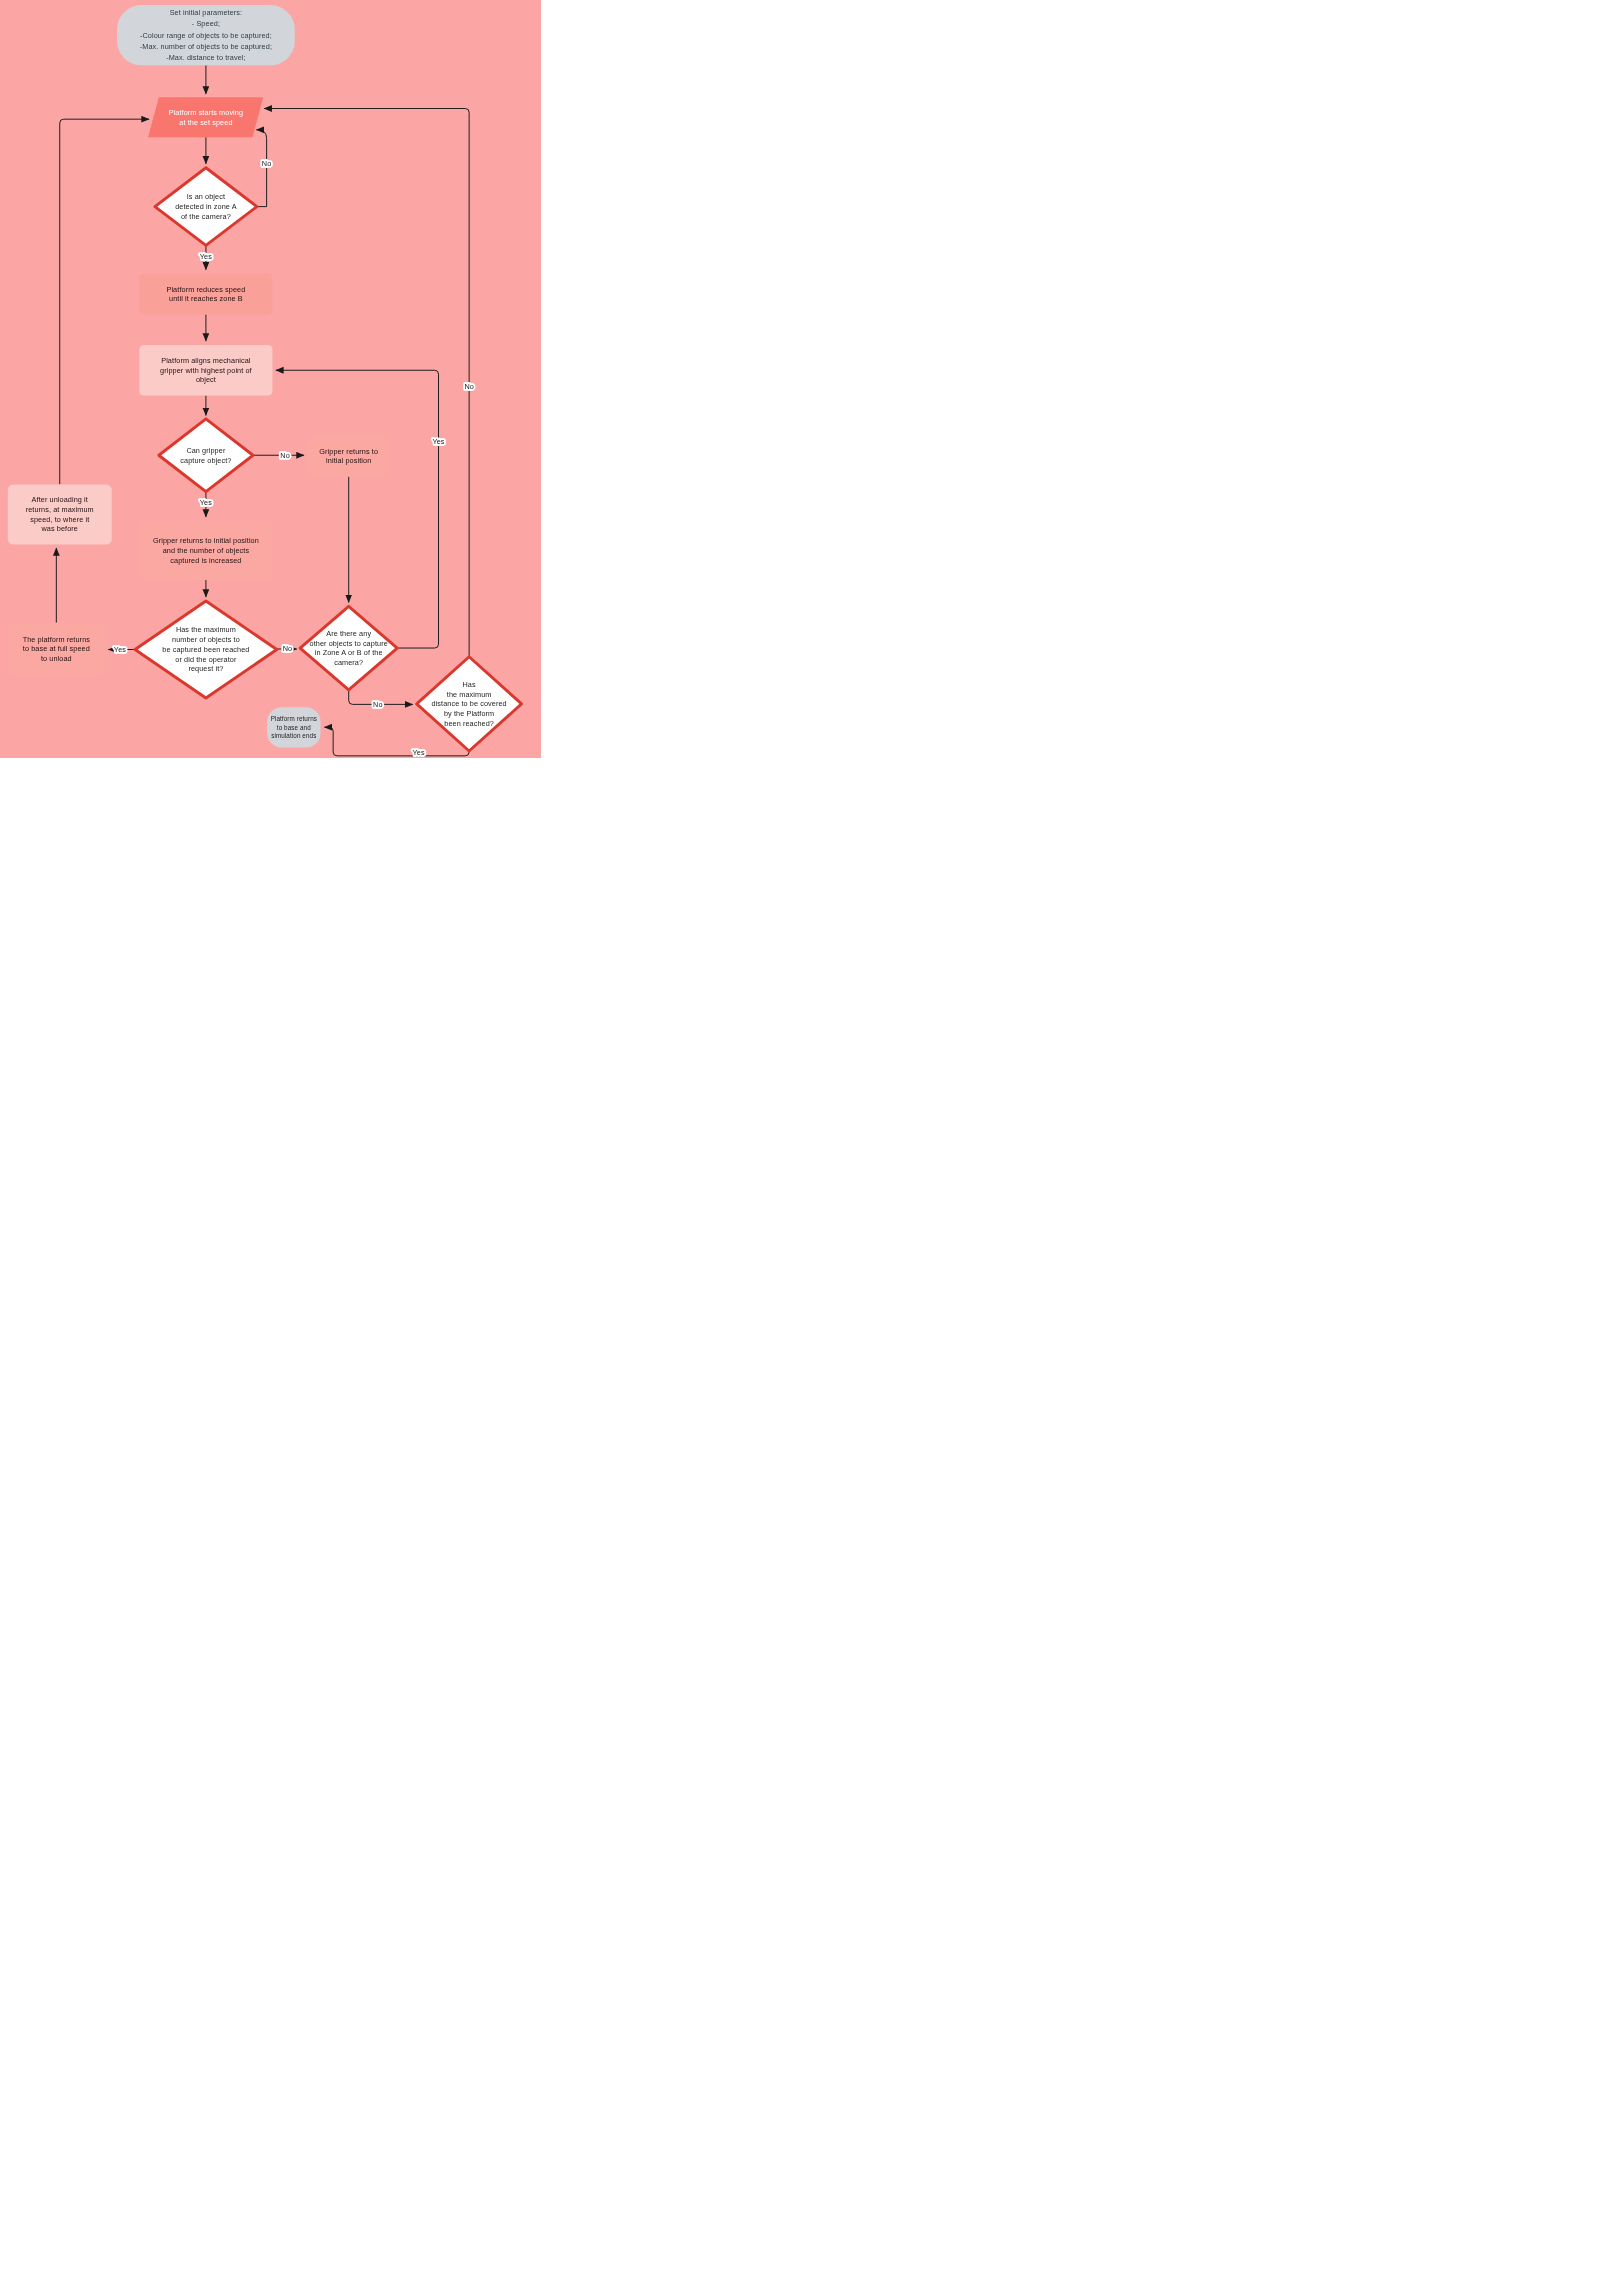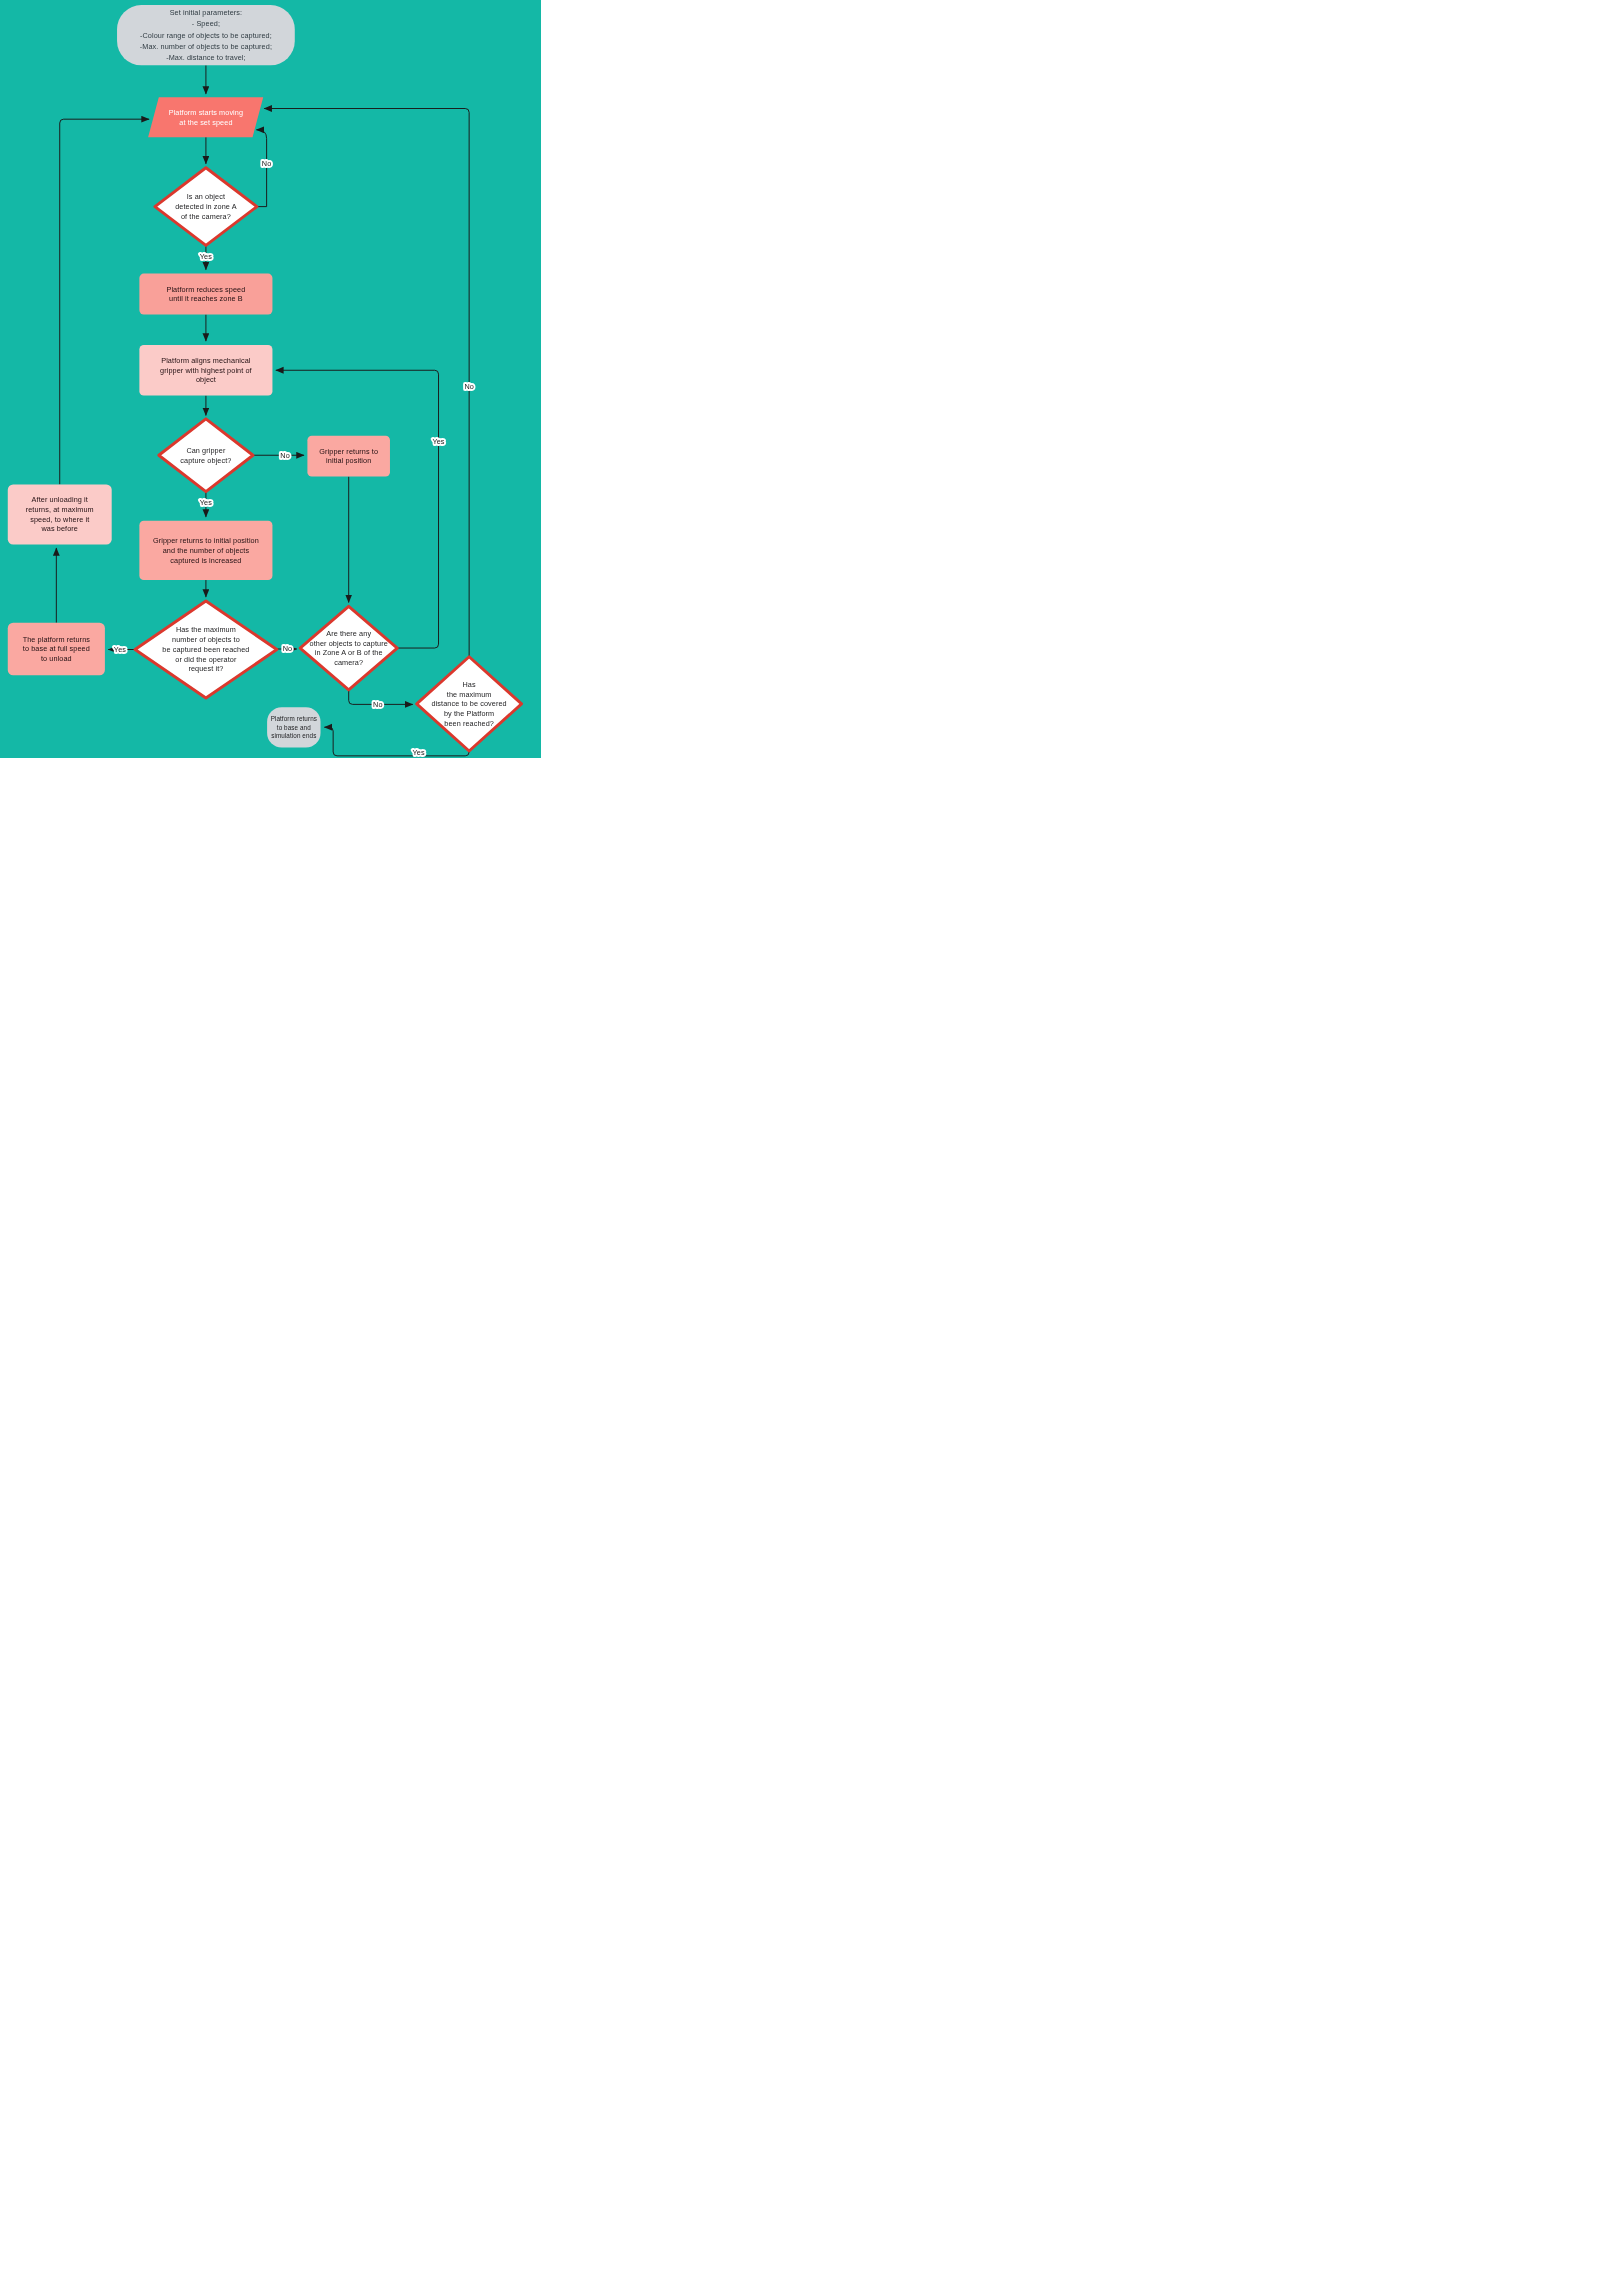--- a/index.html
+++ b/index.html
@@ -1,16 +1,16 @@
 <!DOCTYPE html>
 <html style="font-size:7.8px"><head>
 <meta charset="utf-8">
 <style>
   html,body { margin:0; padding:0; background:#ffffff; }
-  .stage { width:541px; height:758px; position:relative; background:#14b8a6; }
+  .stage { width:541px; height:758px; position:relative; background:#fca5a5; }
   svg { display:block; }
   text {
     font-family: "Liberation Sans", "DejaVu Sans", sans-serif;
     letter-spacing: 0.2px;
   }
   .ntxt  { font-size:15px; text-anchor:middle; fill:#1d1d1f; }
   .t-maroon { fill:#231013; }
   .t-slate  { fill:#2f3b42; }
   .t-light  { fill:#ffffff; }
   .t-small  { font-size:13px; }

